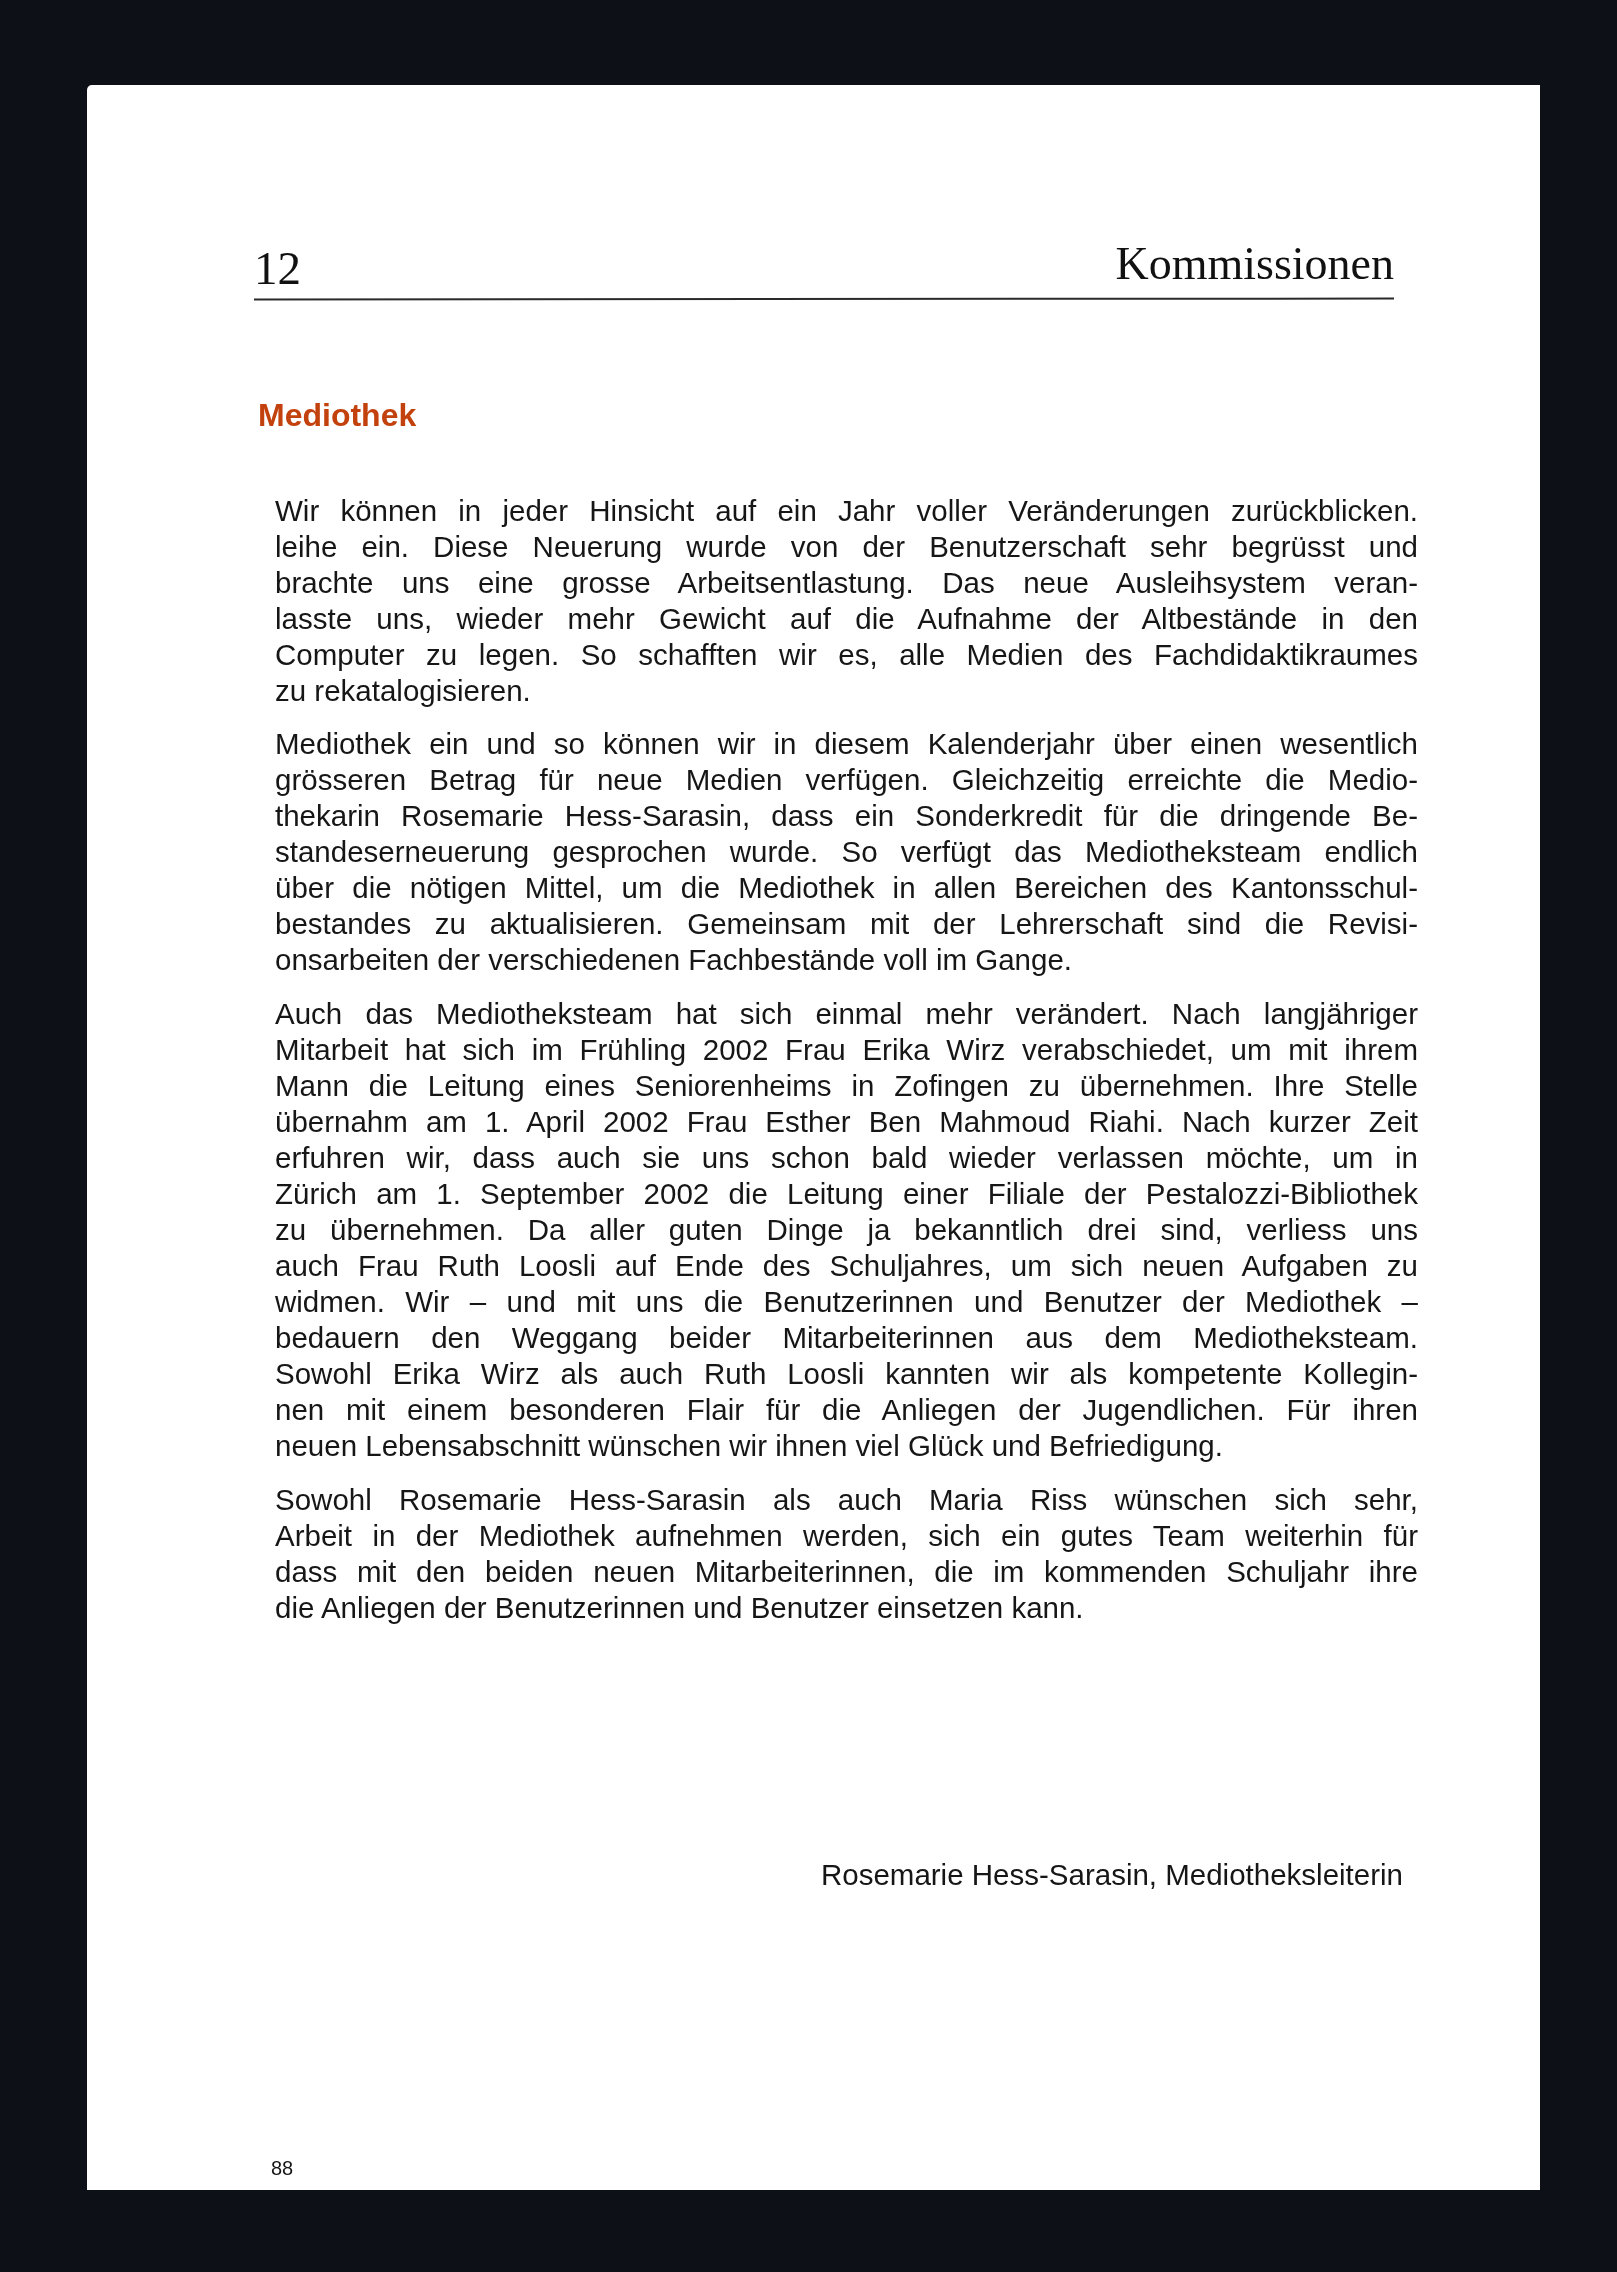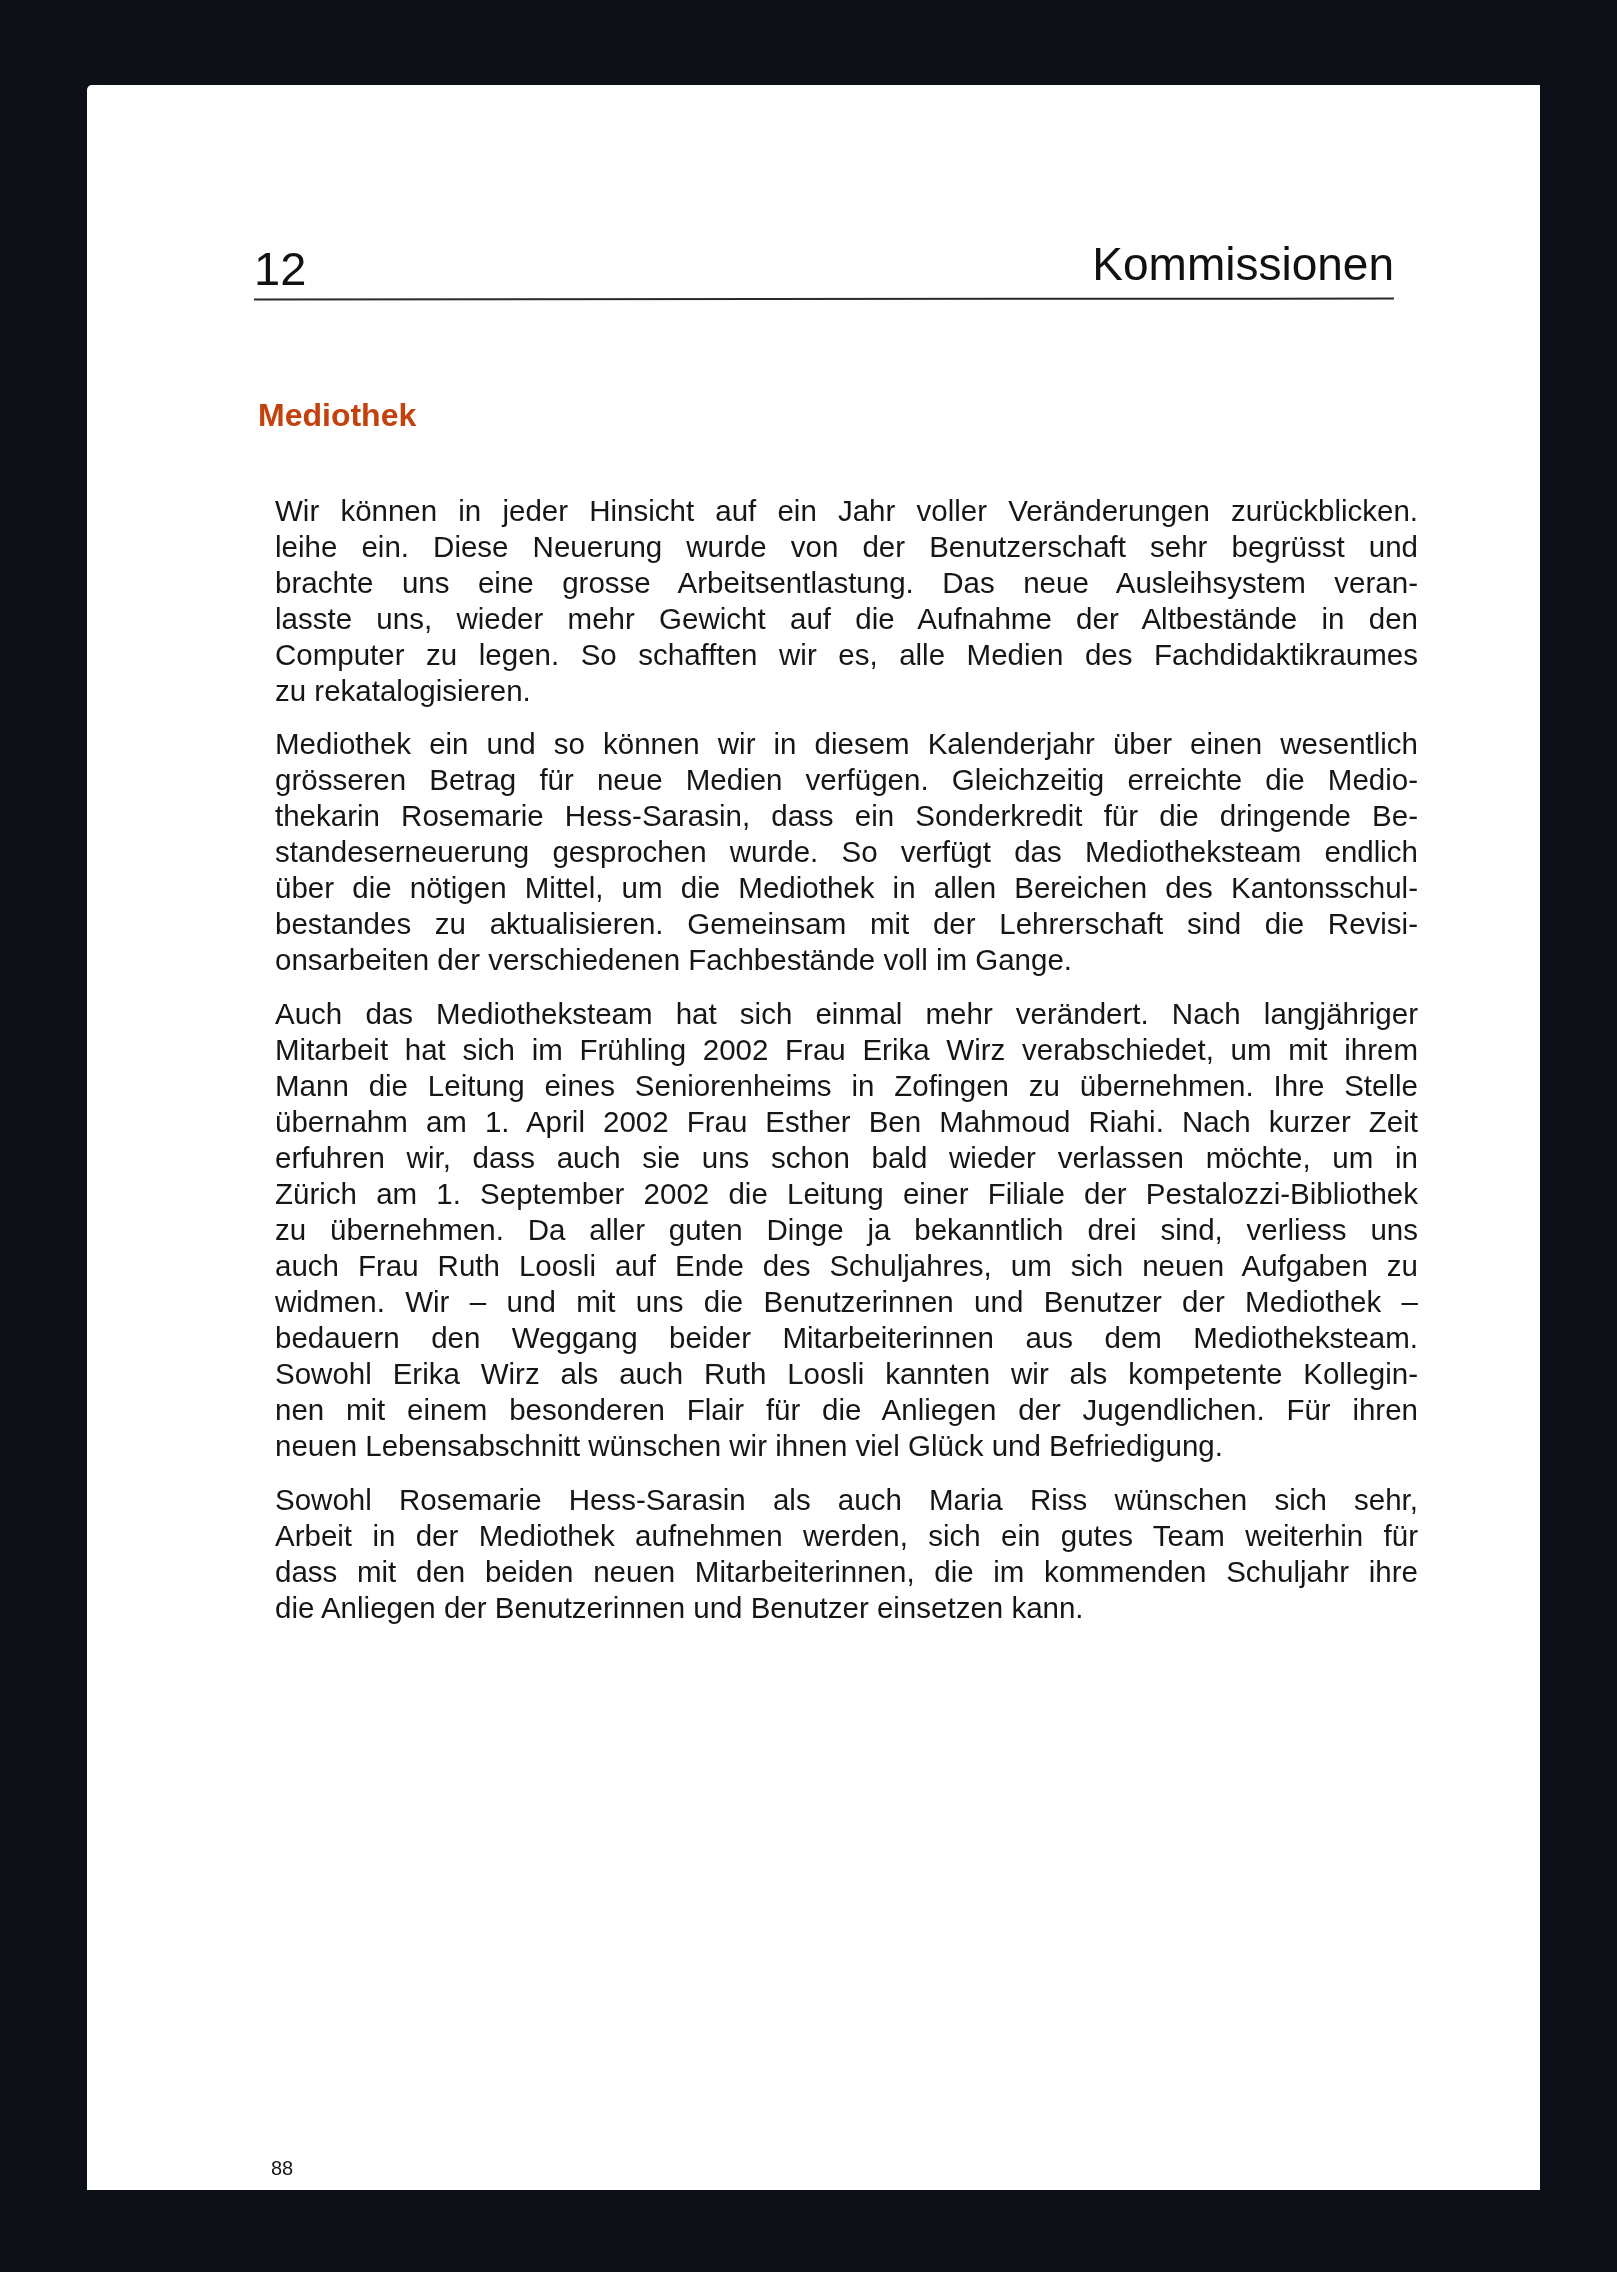--- a/index.html
+++ b/index.html
@@ -23,20 +23,21 @@
       height: 2105px;
       background: #ffffff;
       border-top-left-radius: 4.9px;
     }
     .header {
       position: absolute;
       left: 167px;
       top: 150px;
       width: 1140px;
       height: 65px;
+      font-family: Liberation Serif, serif;
     }
     .chapter-number {
       position: absolute;
       left: 0;
       bottom: 8px;
       font-size: 47px;
       line-height: 1;
       color: #111;
     }
     .chapter-title {
@@ -150,16 +151,17 @@
       <span class="line last">neuen Lebensabschnitt wünschen wir ihnen viel Glück und Befriedigung.</span>
     </div>
     <div class="paragraph p4">
       <span class="line">Sowohl Rosemarie Hess-Sarasin als auch Maria Riss wünschen sich sehr,</span>
       <span class="line">Arbeit in der Mediothek aufnehmen werden, sich ein gutes Team weiterhin für</span>
       <span class="line">dass mit den beiden neuen Mitarbeiterinnen, die im kommenden Schuljahr ihre</span>
       <span class="line last">die Anliegen der Benutzerinnen und Benutzer einsetzen kann.</span>
     </div>
   </div>
 
+  <div class="signature">Rosemarie Hess-Sarasin, Mediotheksleiterin</div>
 
   <div class="page-number">88</div>
 </div>
 
 
 </body></html>

